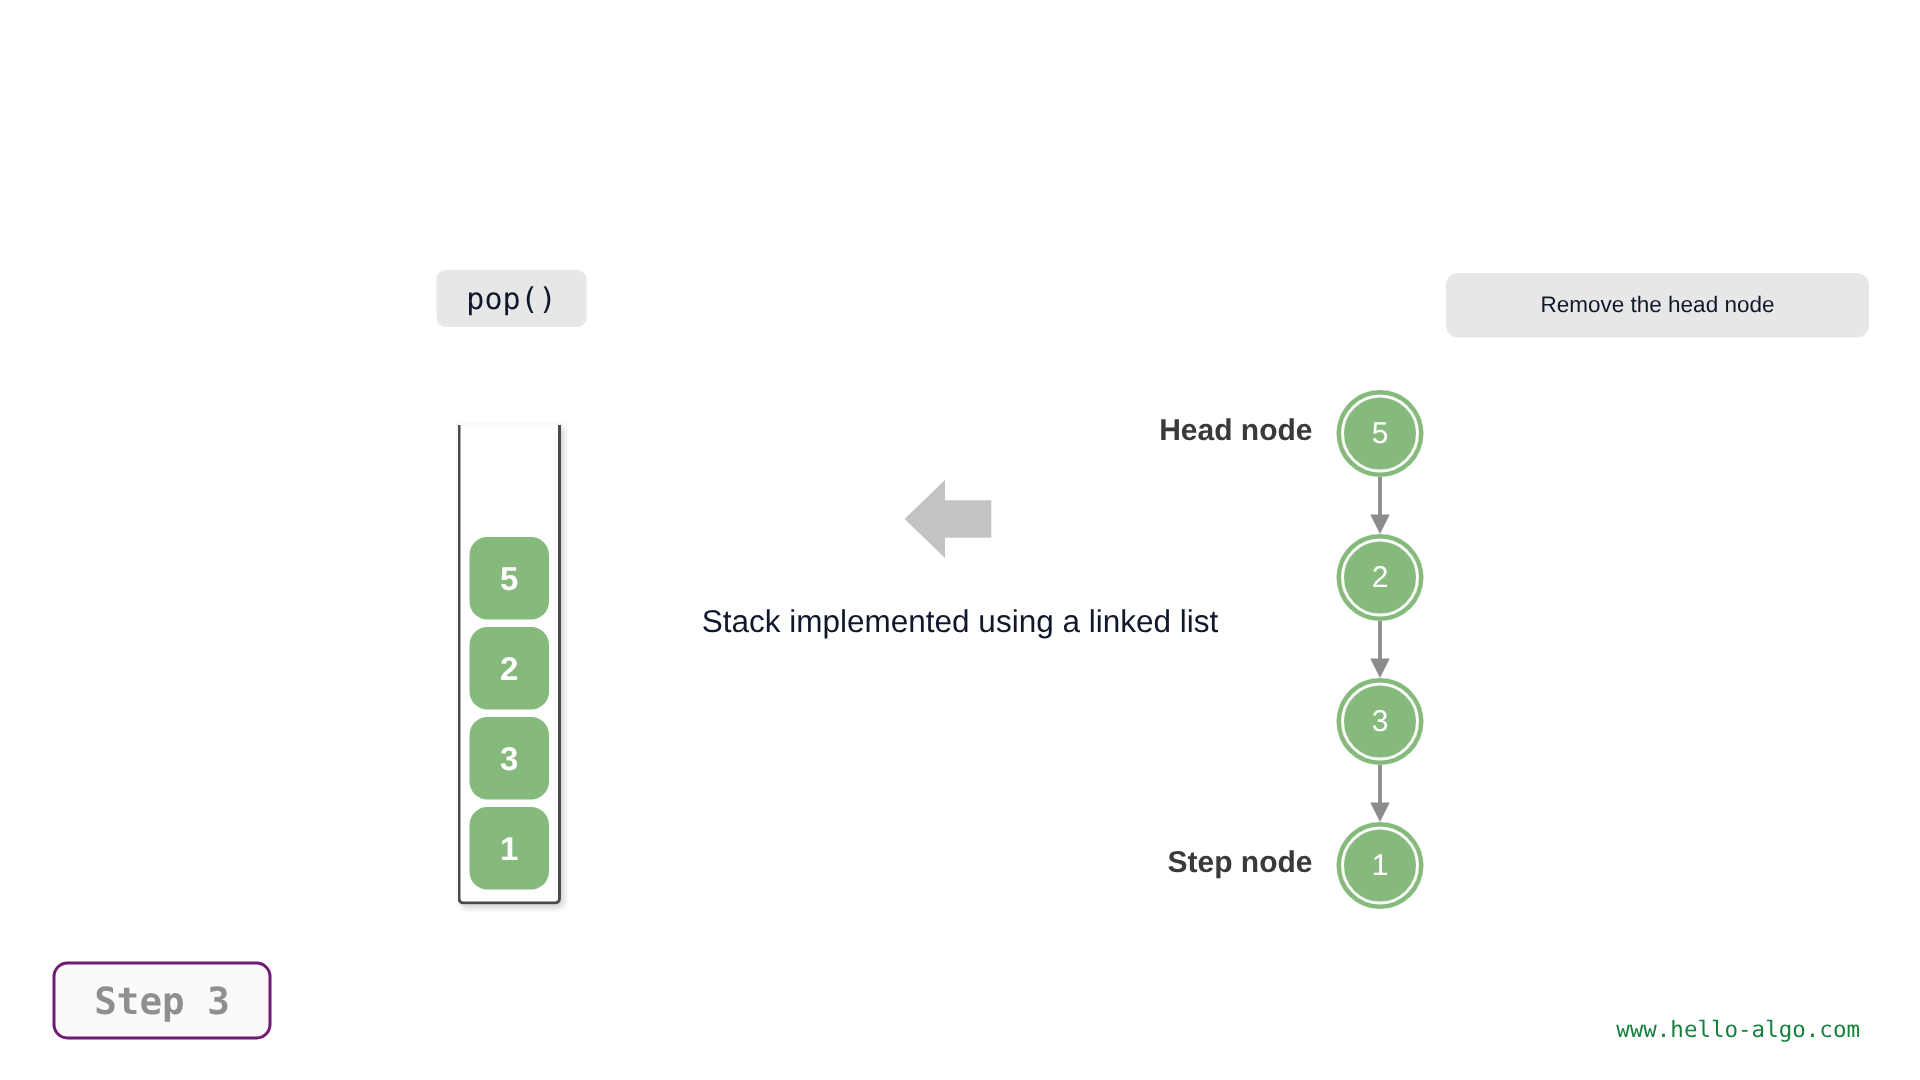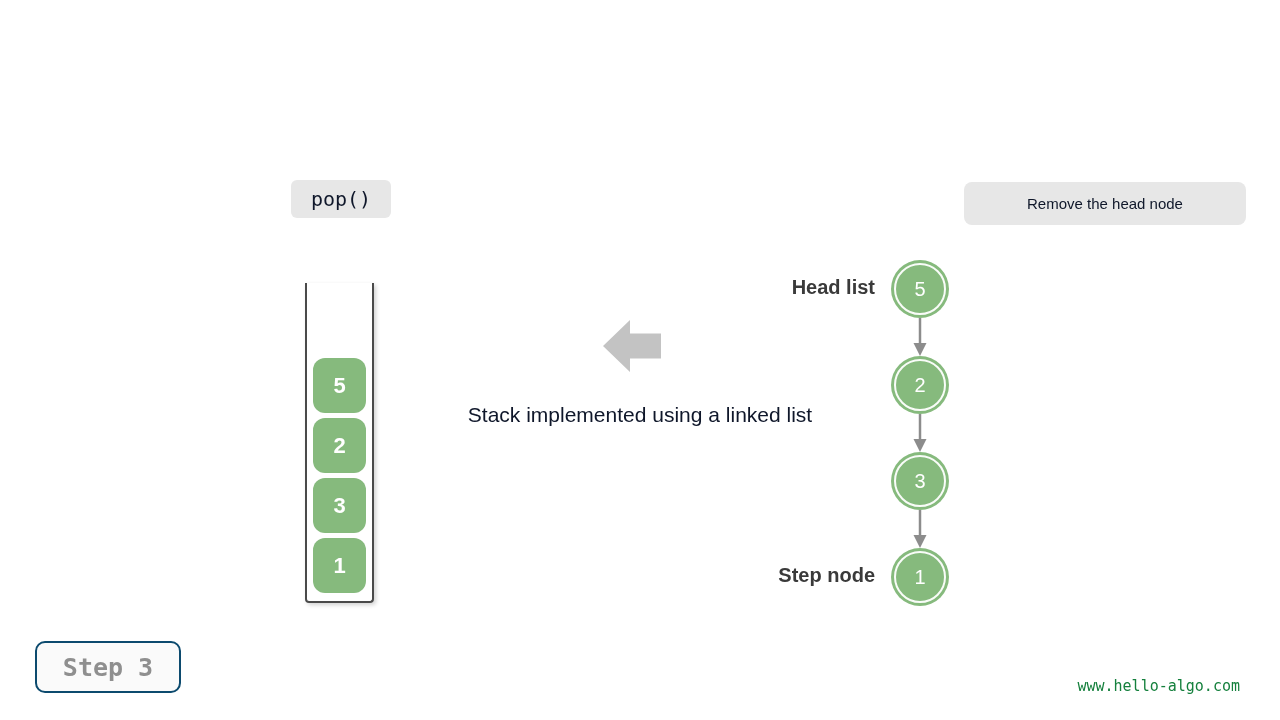--- a/index.html
+++ b/index.html
@@ -116,21 +116,21 @@
   }
   .node-label.head { top: 276px; }
   .node-label.tail { top: 564px; }
 
   
   .step-box {
     position: absolute;
     left: 35px; top: 641px;
     width: 146px; height: 52px;
     background: #fafafa;
-    border: 2px solid #0c4a6e;
+    border: 2px solid #701a75;
     border-radius: 10px;
     display: flex;
     align-items: center;
     justify-content: center;
     font-family: "DejaVu Sans Mono", monospace;
     font-size: 25px;
     font-weight: bold;
     color: #8f8f8f;
   }
 
@@ -156,21 +156,21 @@
   <div class="stack-item">3</div>
   <div class="stack-item">1</div>
 </div>
 
 <svg class="big-arrow" width="58" height="52" viewBox="0 0 58 52">
   <polygon points="0,26 27,0 27,13.5 58,13.5 58,38.5 27,38.5 27,52" fill="#c3c3c3"></polygon>
 </svg>
 
 <div class="caption">Stack implemented using a linked list</div>
 
-<div class="node-label head">Head list</div>
+<div class="node-label head">Head node</div>
 <div class="node-label tail">Step node</div>
 
 <div class="ll-node" style="top:260px">
   <span>5</span>
 </div>
 <svg class="connector" style="top:318px" width="16" height="38" viewBox="0 0 16 38">
   <line x1="8" y1="0" x2="8" y2="26" stroke="#8c8c8c" stroke-width="2.5"></line>
   <polygon points="1.5,25 14.5,25 8,38" fill="#8c8c8c"></polygon>
 </svg>
 <div class="ll-node" style="top:356px">

